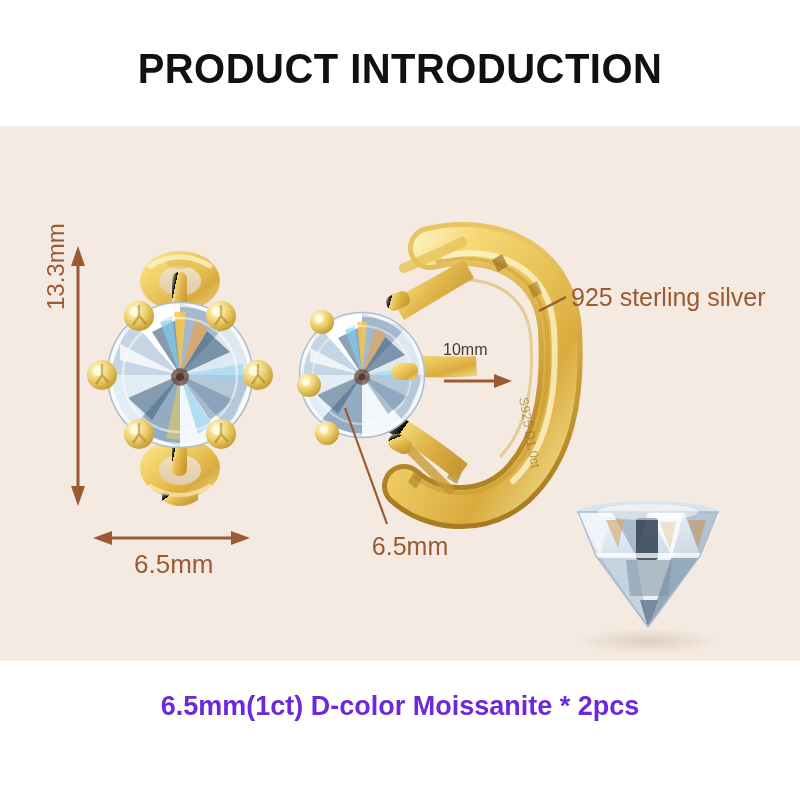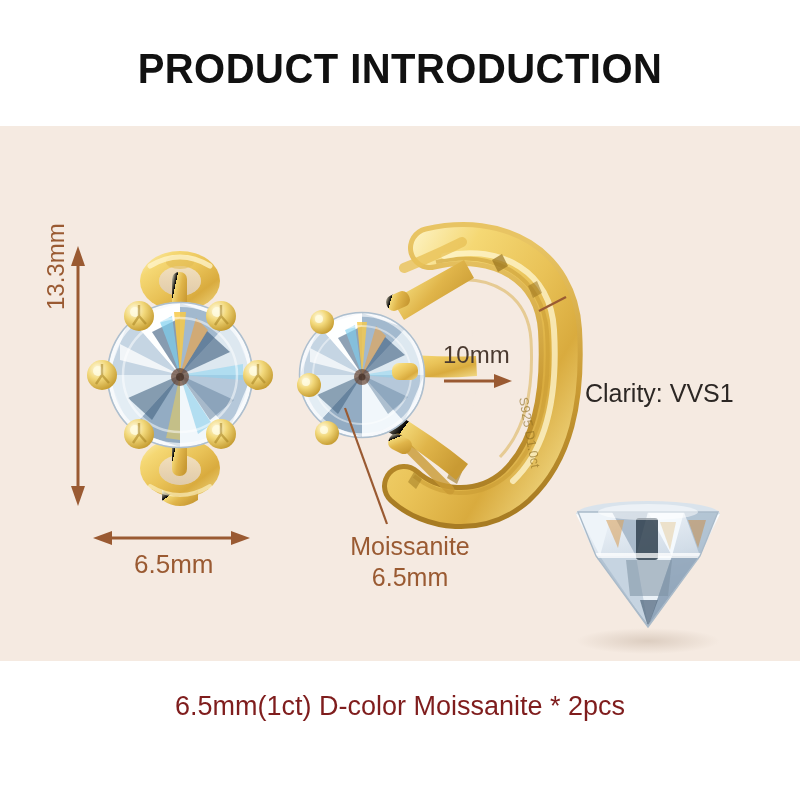--- a/index.html
+++ b/index.html
@@ -49,31 +49,32 @@
     font-size:24px;color:#9a5a32;
     transform:rotate(-90deg);
     transform-origin:left top;
   }
   .lbl-65{
     left:134px;top:549px;
     font-size:26px;color:#9a5a32;
   }
   .lbl-10{
     left:443px;top:341px;
-    font-size:24px;color:#4a3a30;
+    font-size:16px;color:#4a3a30;
   }
   .lbl-moiss{
     position:absolute;left:310px;top:531px;width:200px;
     text-align:center;
     font-size:25px;color:#9a5a32;line-height:31px;
   }
   .caption{
     position:absolute;left:0;top:691px;width:800px;
-    text-align:center;font-size:27px;color:#7f1d1d;
+    text-align:center;font-size:27px;color:#6d28d9;
     white-space:nowrap;
+    font-weight:bold;
   }
 
   svg.overlay{position:absolute;left:0;top:0;width:800px;height:800px;pointer-events:none;}
 </style>
 </head>
 <body>
 
 <div id="stage">
 
   <div class="title">PRODUCT INTRODUCTION</div>
@@ -384,29 +385,28 @@
       <g>
         <line x1="345" y1="408" x2="387" y2="524" stroke-width="2.2"></line>
       </g>
 
       <g>
         <line x1="539" y1="311" x2="566" y2="297" stroke-width="2.4"></line>
       </g>
     </g>
   </svg>
 
+  <div class="lbl lbl-silver">925 sterling silver</div>
 
   <div class="specs">
-    <div>Clarity: VVS1</div>
   </div>
 
   <div class="lbl lbl-133">13.3mm</div>
   <div class="lbl lbl-65">6.5mm</div>
   <div class="lbl lbl-10">10mm</div>
 
   <div class="lbl-moiss">
-    <div>Moissanite</div>
     <div>6.5mm</div>
   </div>
 
   <div class="caption">6.5mm(1ct) D-color Moissanite * 2pcs</div>
 
 </div>
 
 </body></html>

